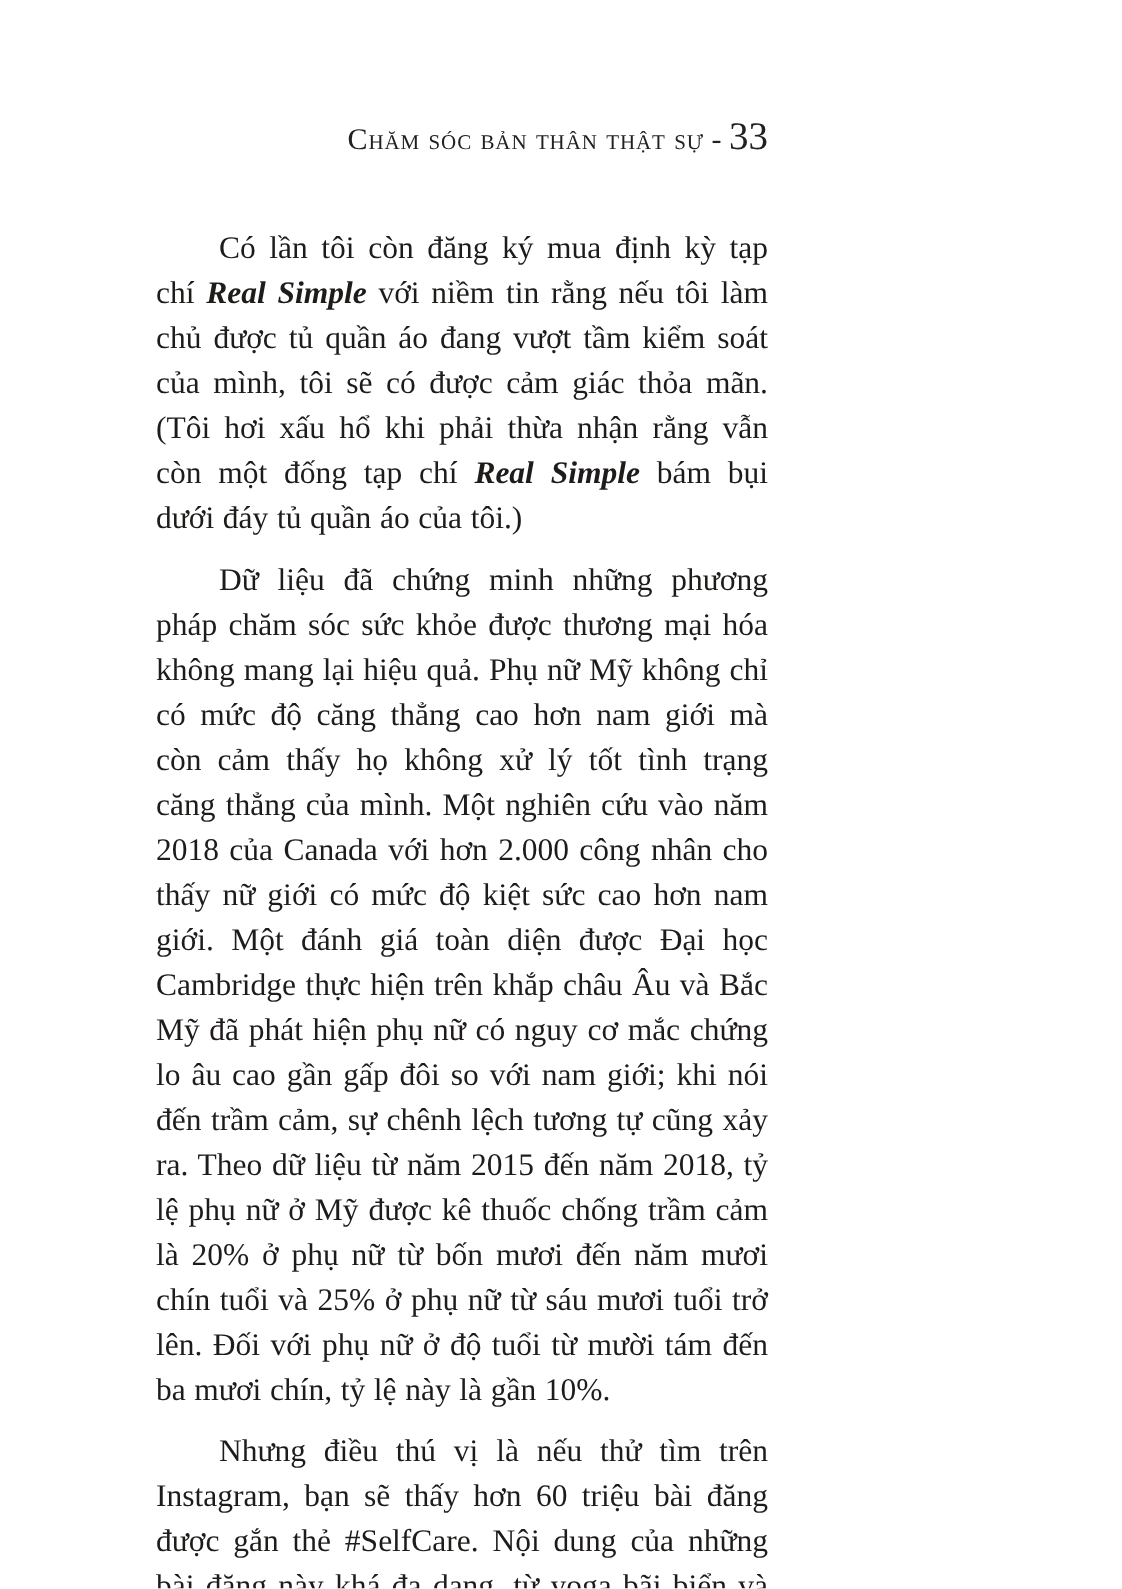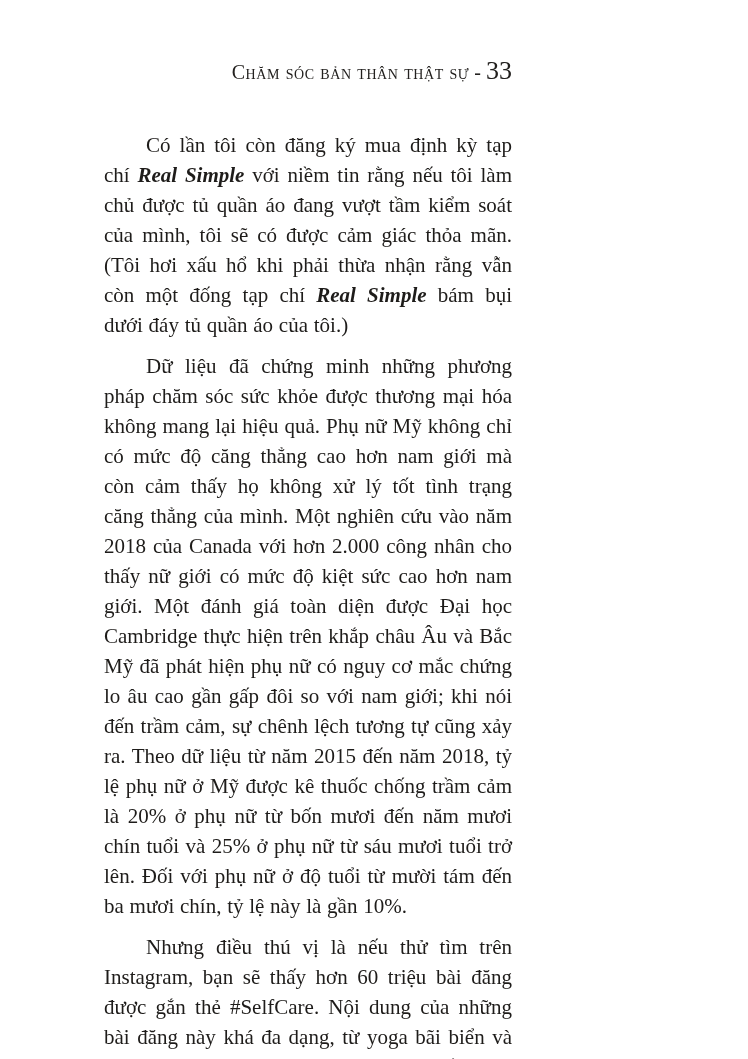--- a/index.html
+++ b/index.html
@@ -6,21 +6,21 @@
     margin: 0;
     padding: 0;
     background: #ffffff;
   }
   .page {
     position: relative;
     width: 612px;
     height: 1059px;
     background: #ffffff;
     box-sizing: border-box;
-    padding: 56px 100px 0 104px;
+    padding: 76px 100px 0 104px;
     font-family: "Liberation Serif", "DejaVu Serif", serif;
     color: #1e1c1a;
     overflow: hidden;
   }
   .running-header {
     text-align: right;
     white-space: nowrap;
     margin-bottom: 44px;
     color: #23211f;
   }

